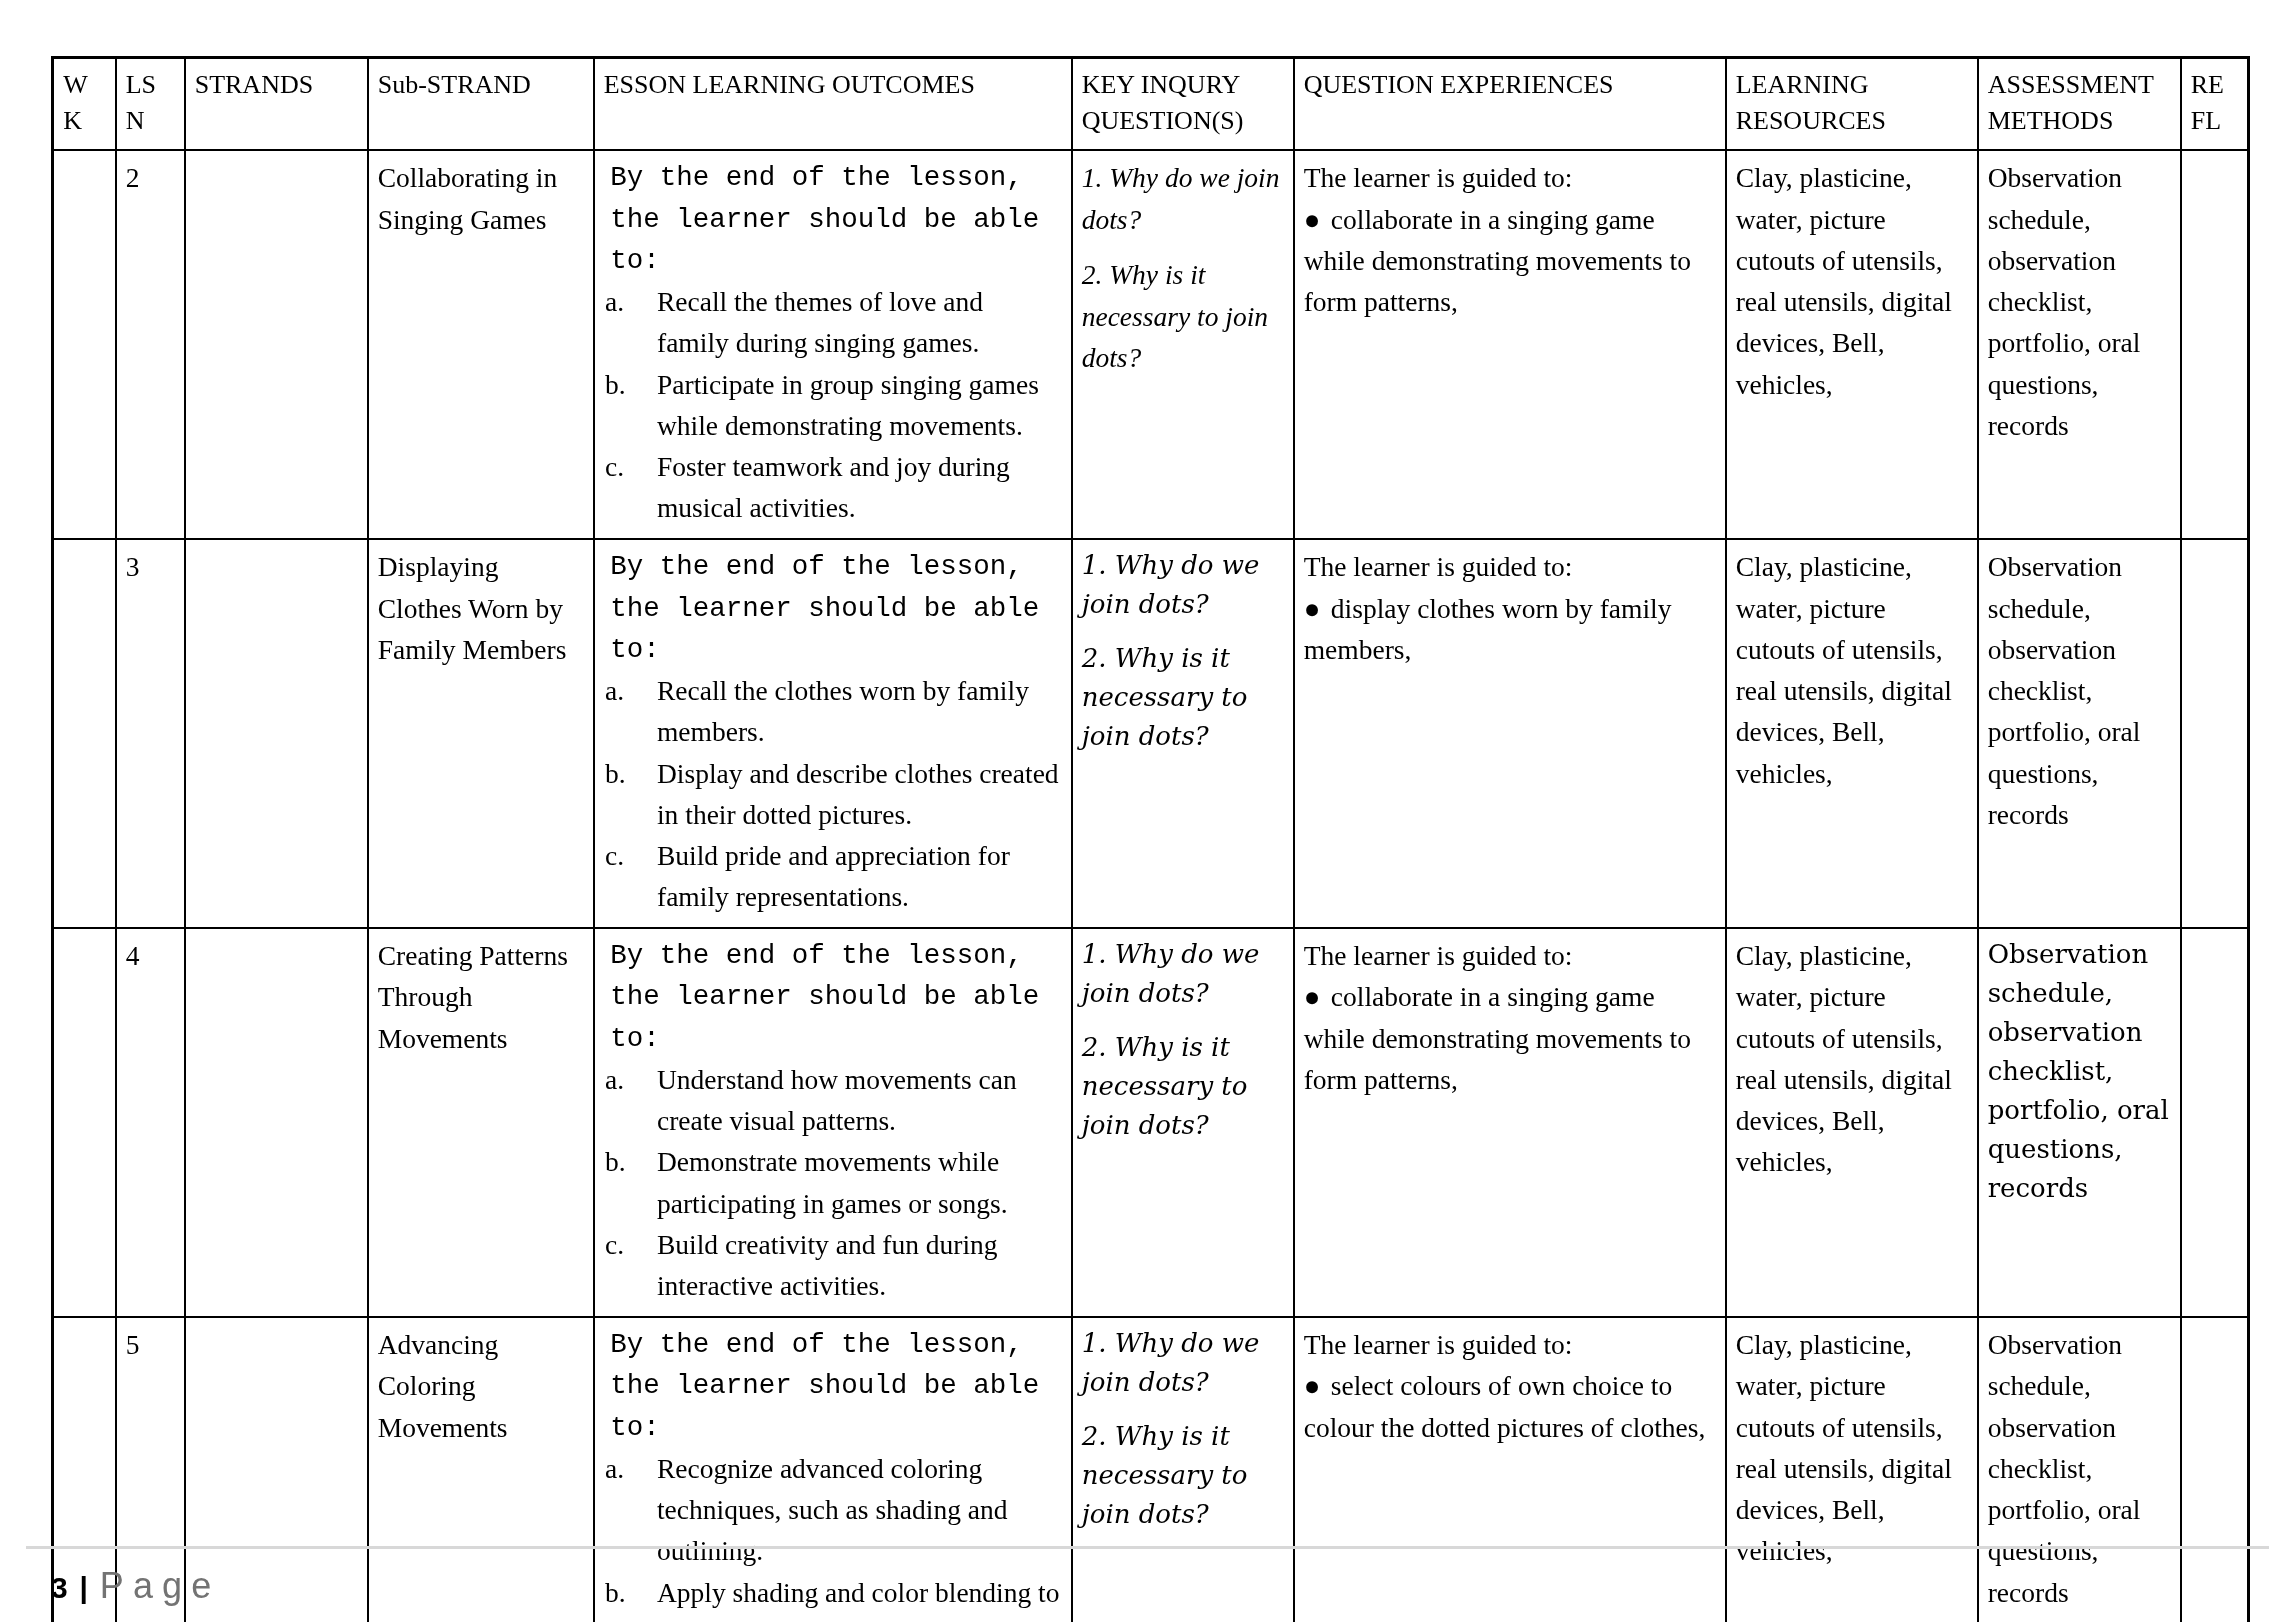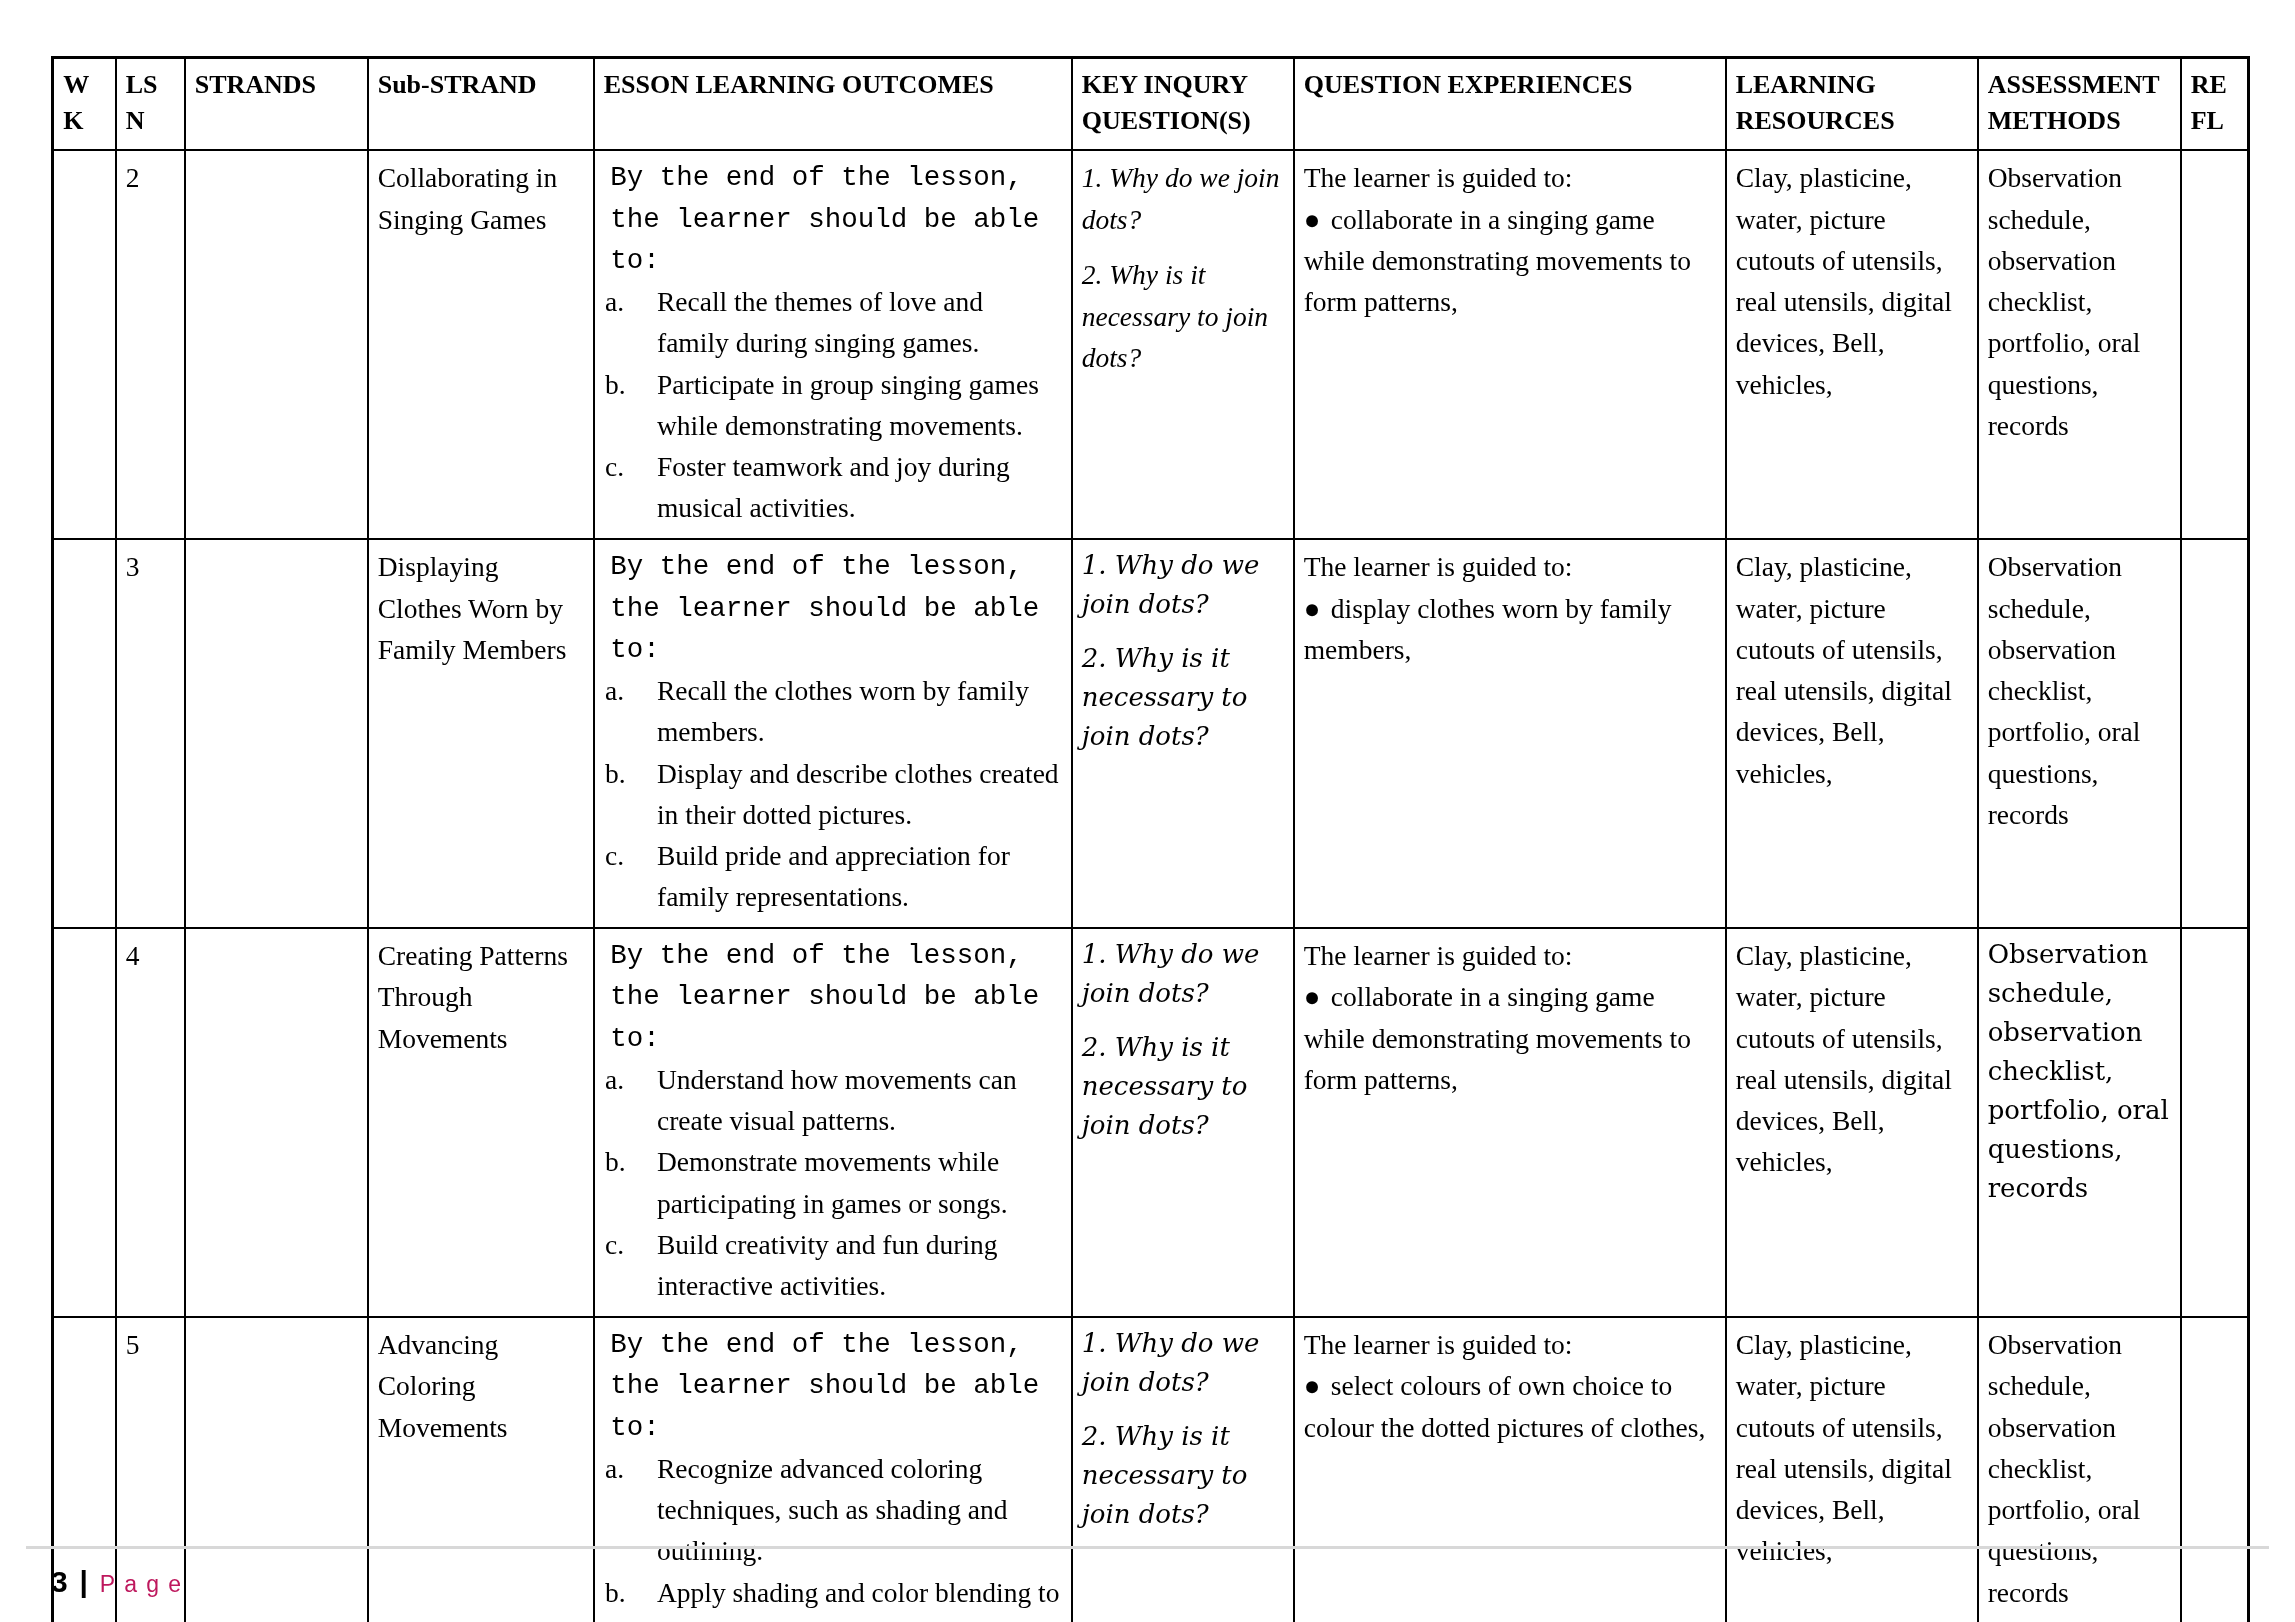--- a/index.html
+++ b/index.html
@@ -21,21 +21,21 @@
   th,td{
     border:2.6px solid #000;
     vertical-align:top;
     text-align:left;
     padding:6.5px 10.5px 9.2px 9.2px;
     font-size:27.5px;
     line-height:1.5;
     word-wrap:break-word;
   }
   th{
-    font-weight:bold;
+    font-weight:normal;
     font-size:26px;
     line-height:1.4;
     padding-top:7.9px;
   }
   .intro{padding-left:6.5px;font-family:Liberation Mono, monospace;}
   .oi{display:flex;}
   .oi .m{flex:0 0 52px;padding-left:1.3px;}
   .oi .t{flex:1 1 auto;}
   .q{margin-bottom:14.4px;font-style:italic;}
   .q:last-child{margin-bottom:0;}
@@ -43,21 +43,21 @@
   td.alt-font, .alt-font .q{font-family:"DejaVu Serif",serif;font-size:26px;}
   .footer{
     position:absolute;
     left:26px;right:26px;top:1546px;
     border-top:3.3px solid #d8d8d8;
     padding:15.7px 0 0 25px;
     font-family:"Liberation Sans","DejaVu Sans",sans-serif;
   }
   .pg-num{font-weight:bold;font-size:30px;color:#000;}
   .pg-sep{font-weight:bold;font-size:30px;color:#000;margin:0 11.8px;}
-  .pg-word{font-size:23px;color:#be185d;letter-spacing:9.2px;}
+  .pg-word{font-size:36px;color:#737373;letter-spacing:9.2px;}
 </style>
 </head>
 <body>
 
 <div class="page">
 
   <table class="sow">
     <colgroup>
       <col style="width:63px">
         <col style="width:69px">

